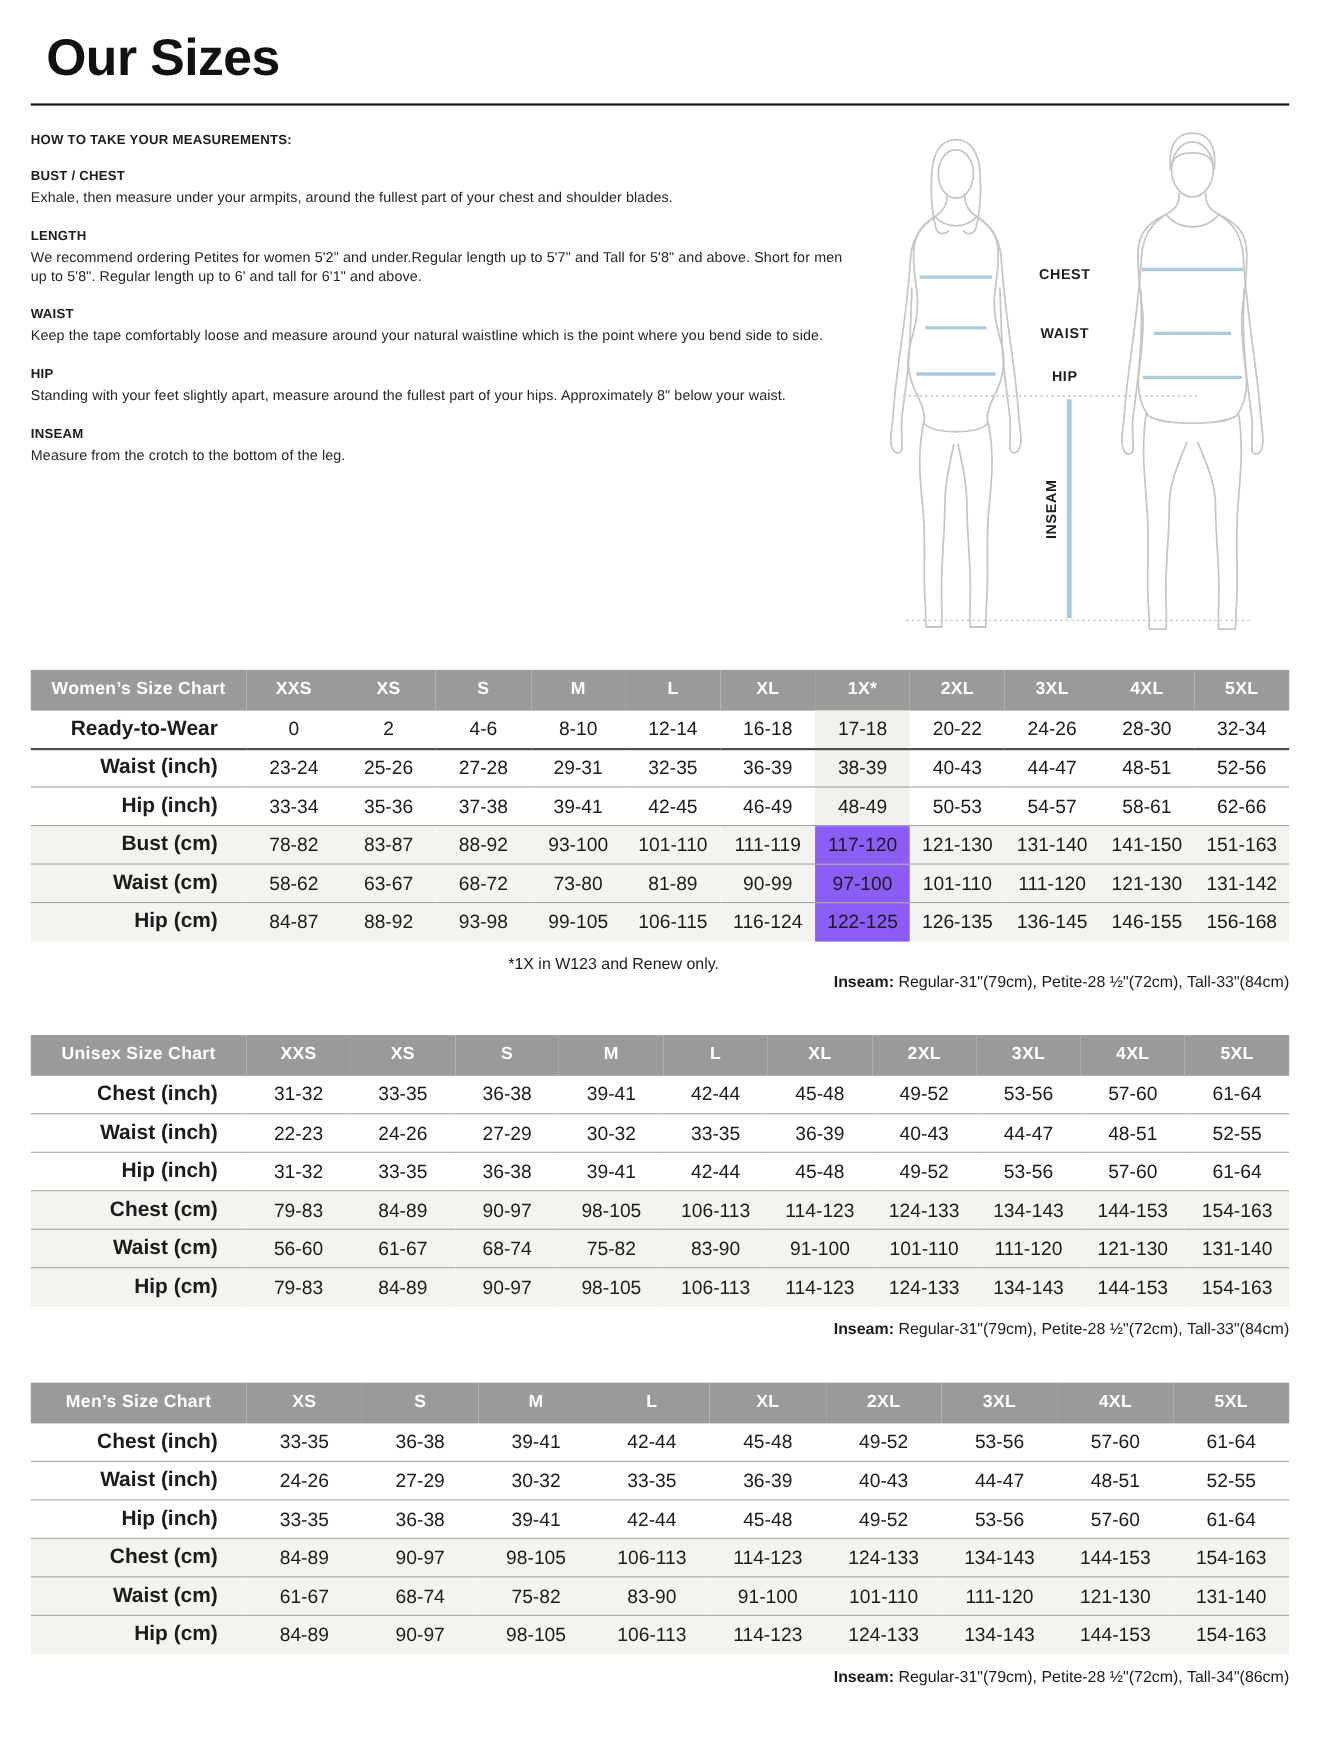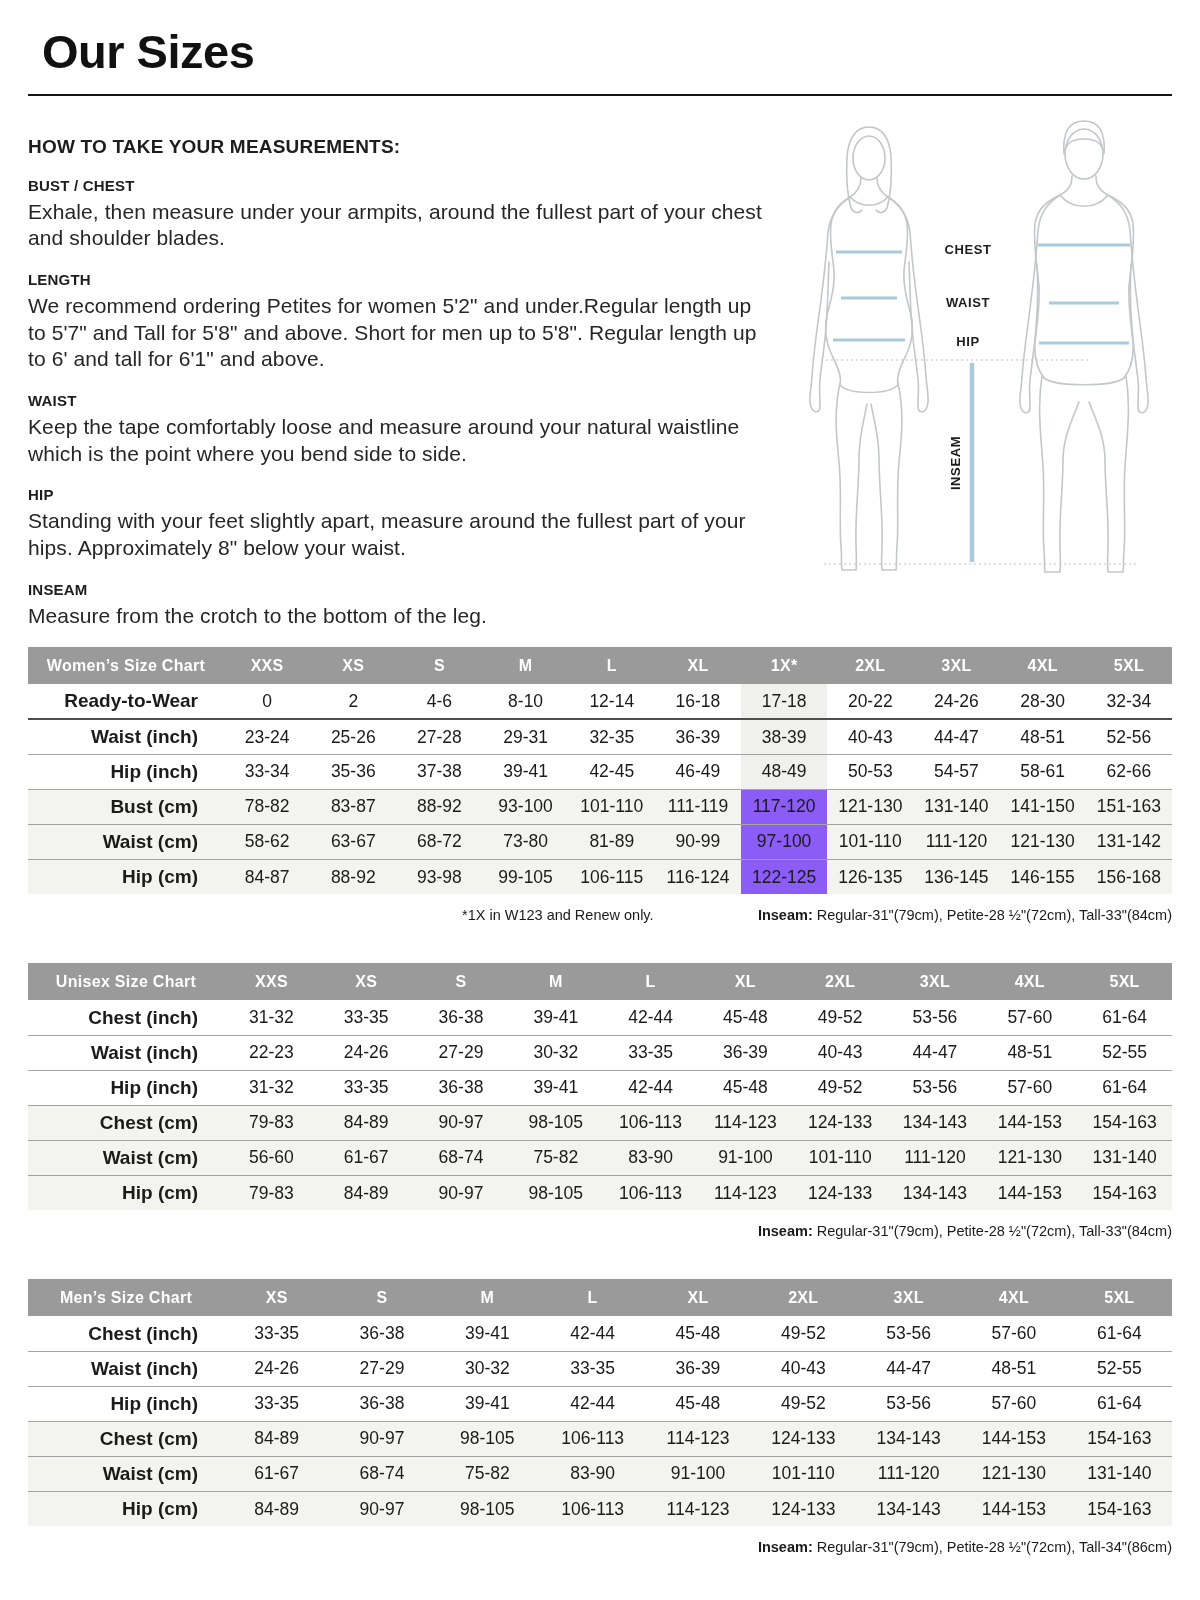--- a/index.html
+++ b/index.html
@@ -11,24 +11,24 @@
     padding:26px 28px 0 28px;
   }
   .page-title {
     font-size:47px; font-weight:bold; letter-spacing:-0.5px;
     color:#111; margin:0 0 16px 14px; line-height:1.1;
   }
   .title-rule { border:none; border-top:2px solid #141414; margin:0 0 24px 0; }
 
   .content-row { display:flex; align-items:flex-start; }
   .howto-col { width:748px; }
-  .howto-heading { font-size:19px; font-weight:bold; margin:16px 0 4px 0; letter-spacing:0.2px; }
+  .howto-heading { font-size:12px; font-weight:bold; margin:0 0 4px 0; letter-spacing:0.2px; }
   .section { margin-top:19px; }
-  .section-title { font-size:15px; font-weight:bold; margin:0 0 5px 0; letter-spacing:0.2px; }
-  .section-text { font-size:21px; line-height:1.27; margin:0; color:#262626; letter-spacing:0.1px; max-width:742px; }
+  .section-title { font-size:12px; font-weight:bold; margin:0 0 5px 0; letter-spacing:0.2px; }
+  .section-text { font-size:13px; line-height:1.27; margin:0; color:#262626; letter-spacing:0.1px; max-width:742px; }
 
   .figure-col { width:396px; margin-left:auto; margin-top:-6px; }
 
   .size-table { border-collapse:collapse; table-layout:fixed; width:1144px; }
   .size-table thead th {
     background:#9a9a9a; color:#ffffff; font-weight:bold;
     font-size:16px; height:37px; text-align:center; letter-spacing:0.3px;margin-left:24px;
   }
   .size-table thead th.corner { width:196px; font-size:16px; }
   .size-table tbody tr { border-bottom:1px solid #a3a3a3; }
@@ -37,21 +37,21 @@
   .size-table tbody tr.shaded { background:#f3f3f0; }
   .size-table tbody th.rowlabel {
     text-align:right; padding-right:26px; font-size:19px; font-weight:bold;
     height:22px; color:#1b1b1b; white-space:nowrap;
   }
   .size-table tbody td { text-align:center; font-size:17.5px; height:35px; color:#1b1b1b; }
   .size-table tbody td.hl { background:#f0f0ed; }
   .size-table tbody tr.shaded td.hl { background:#8b5cf6; }
 
   .table-block { margin-top:18px; }
-  .table-foot { display:flex; width:1144px; margin:13px 0 10px 0; font-size:14.5px; color:#1b1b1b; }
+  .table-foot { display:flex; width:1144px; margin:13px 0 10px 0; font-size:14.5px; color:#1b1b1b;flex-direction:column; }
   .foot-left { margin-left:434px; }
   .foot-right { margin-left:auto; }
   .foot-right b { font-weight:bold; }
   .gap { height:12px; }
 
   svg text { font-family:"Liberation Sans", sans-serif; }
   .fig-label { font-size:13px; font-weight:bold; fill:#1d1d1d; letter-spacing:0.6px; }
 </style>
 </head>
 <body>

